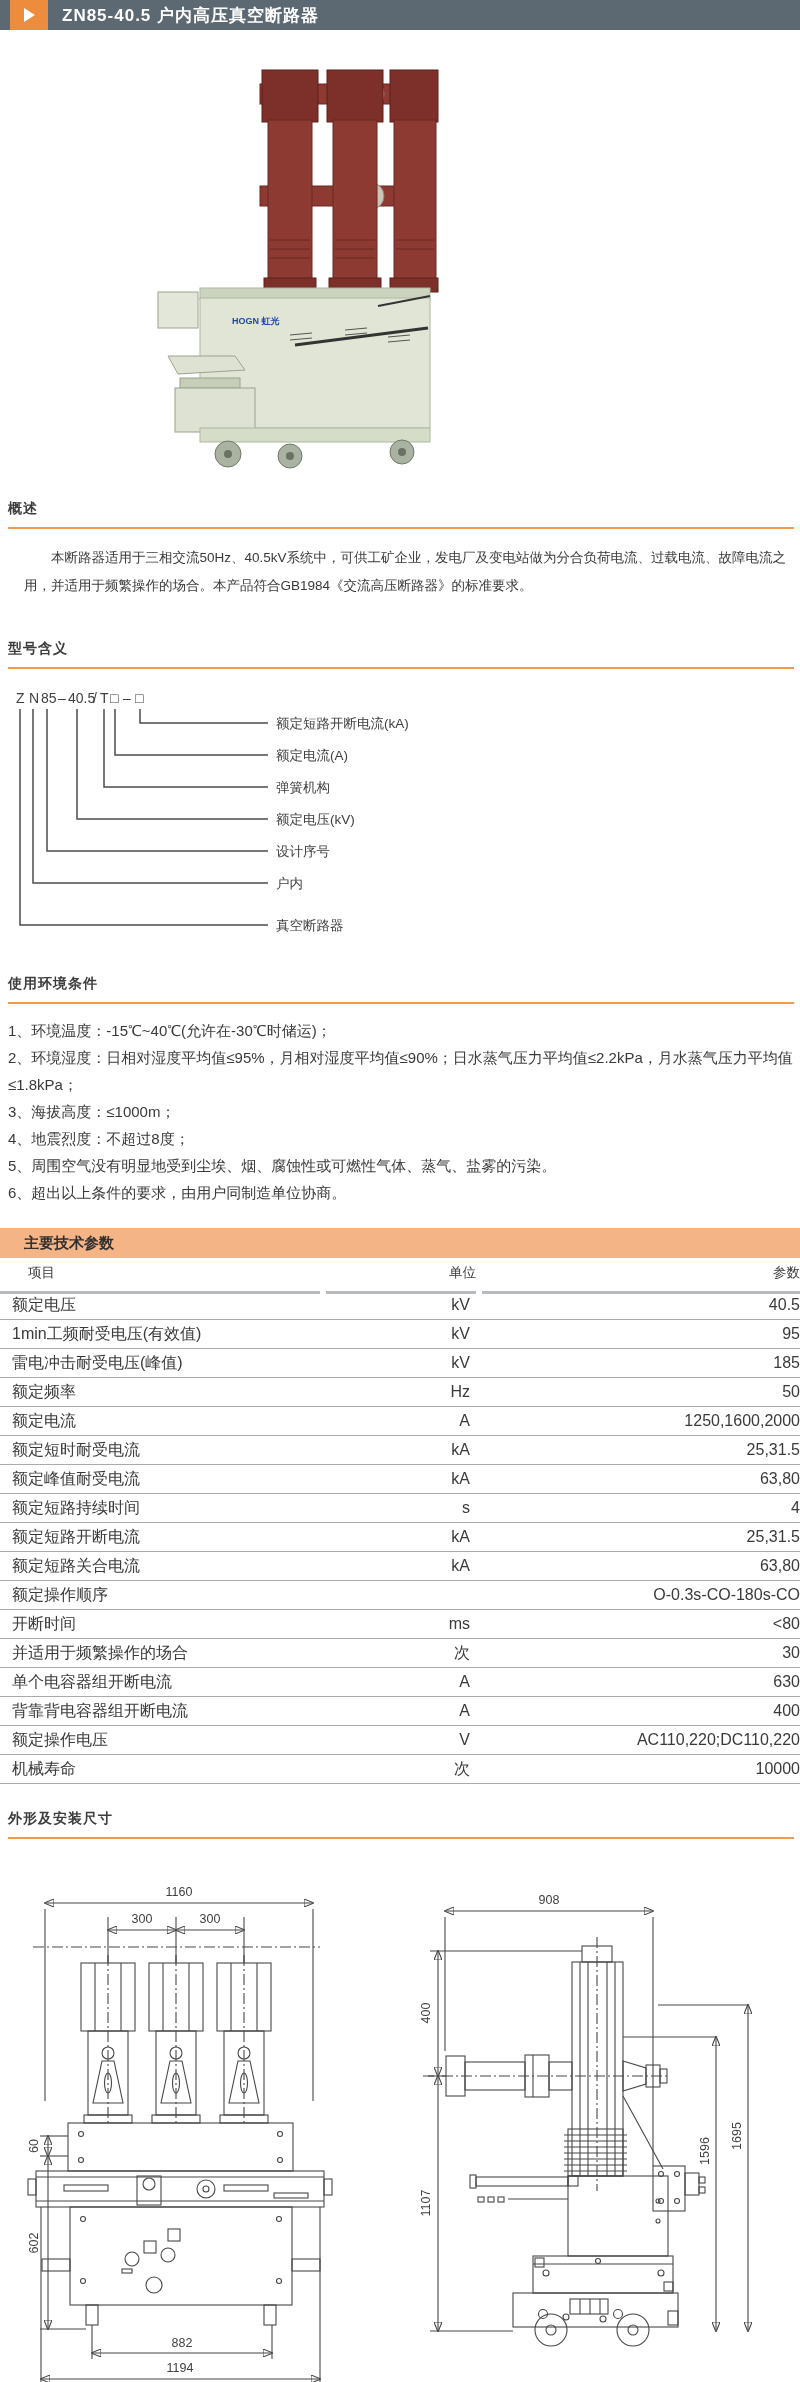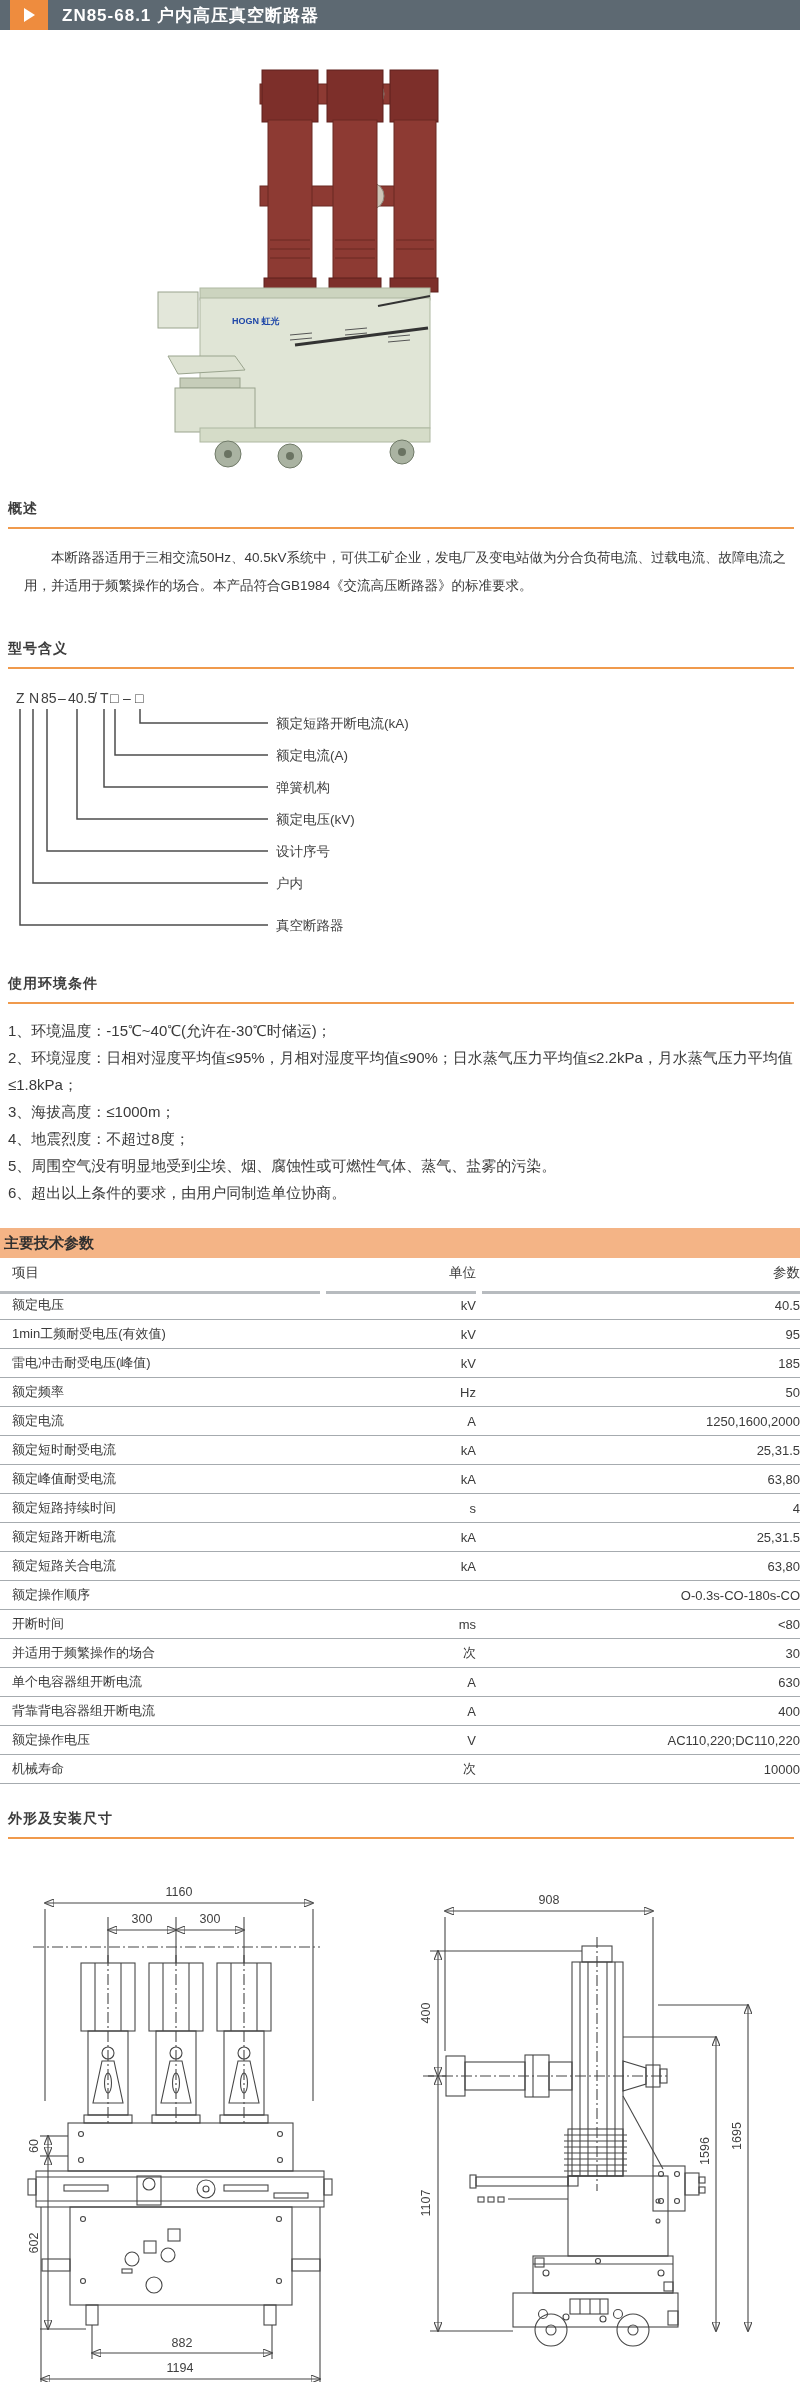--- a/index.html
+++ b/index.html
@@ -18,29 +18,29 @@
   .sec h2{margin:0;font-size:14px;font-weight:bold;color:#3d3d3d;letter-spacing:1px}
   .rule{height:2px;background:#f09a4c;margin-top:9px}
   #overview{margin-top:12px}
   #overview p{margin:15px 2px 0 16px;font-size:13.5px;line-height:28px;text-indent:2em}
   #model{margin-top:40px}
   #model svg{display:block;margin-top:16px}
   #environment{margin-top:32px}
   #environment ul{list-style:none;margin:13px 0 0 0;padding:0;font-size:15px;line-height:27px}
   
   #parameters{margin-top:22px}
-  .band{height:30px;background:#f4b486;font-weight:bold;font-size:15px;line-height:30px;padding-left:4px;color:#2f2f2f;margin:0}
+  .band{height:30px;background:#f4b486;font-weight:bold;font-size:15px;line-height:30px;padding-left:24px;color:#2f2f2f;margin:0}
   .ptable{width:800px}
-  .prow{display:grid;grid-template-columns:320px 150px 1fr;column-gap:6px;align-items:center;
-        height:28px;border-bottom:1px solid #a6abaf;font-size:13px}
+  .prow{display:grid;grid-template-columns:320px 150px 1fr;align-items:center;
+        height:28px;border-bottom:1px solid #a6abaf;font-size:16px}
   .prow .c1{padding-left:12px;text-align:left}
   .prow .c2,.prow .c3{text-align:right}
   .phead{display:grid;grid-template-columns:320px 150px 1fr;column-gap:6px;align-items:center;height:33px;font-size:13.5px}
   .phead>div{border-bottom:3px solid #b7bbbf;height:33px;line-height:30px}
-  .phead .c1{padding-left:12px}
+  .phead .c1{padding-left:28px}
   .phead .c2,.phead .c3{text-align:right}
   #dims{margin-top:26px}
   #dims svg{display:block;margin-top:12px}
   
   .draw line,.draw rect,.draw circle,.draw polygon,.draw ellipse,.draw path{stroke:#474747;fill:none;stroke-width:1.1}
   .cl{stroke-dasharray:11 3 2 3}
   .dim{marker-start:url(#ar);marker-end:url(#ar)}
   .dimtxt{fill:#3f3f3f;font-size:12.5px;font-family:"Liberation Sans",sans-serif;stroke:none}
   .mline{stroke:#4c4c4c;stroke-width:1.5;fill:none}
   .mcode{fill:#3f3f3f;font-size:14px;font-family:"Liberation Sans",sans-serif}
@@ -48,21 +48,21 @@
 </style>
 </head>
 <body>
 
 <div class="page">
 
   <div class="topbar">
     <div class="tag">
       <div class="tri"></div>
     </div>
-    <h1>ZN85-68.1 户内高压真空断路器</h1>
+    <h1>ZN85-40.5 户内高压真空断路器</h1>
   </div>
 
   <div class="photo">
     <svg width="300" height="440" viewBox="0 0 300 440">
 
       <g>
         <rect x="120" y="44" width="162" height="20" fill="#8d3a33" stroke="#6b2823"></rect>
         <ellipse cx="232" cy="54" rx="12" ry="13" fill="#cdc5b8" stroke="#8b857a"></ellipse>
         <circle cx="232" cy="54" r="5" fill="#5a544c"></circle>
         <ellipse cx="283" cy="54" rx="12" ry="13" fill="#cdc5b8" stroke="#8b857a"></ellipse>

